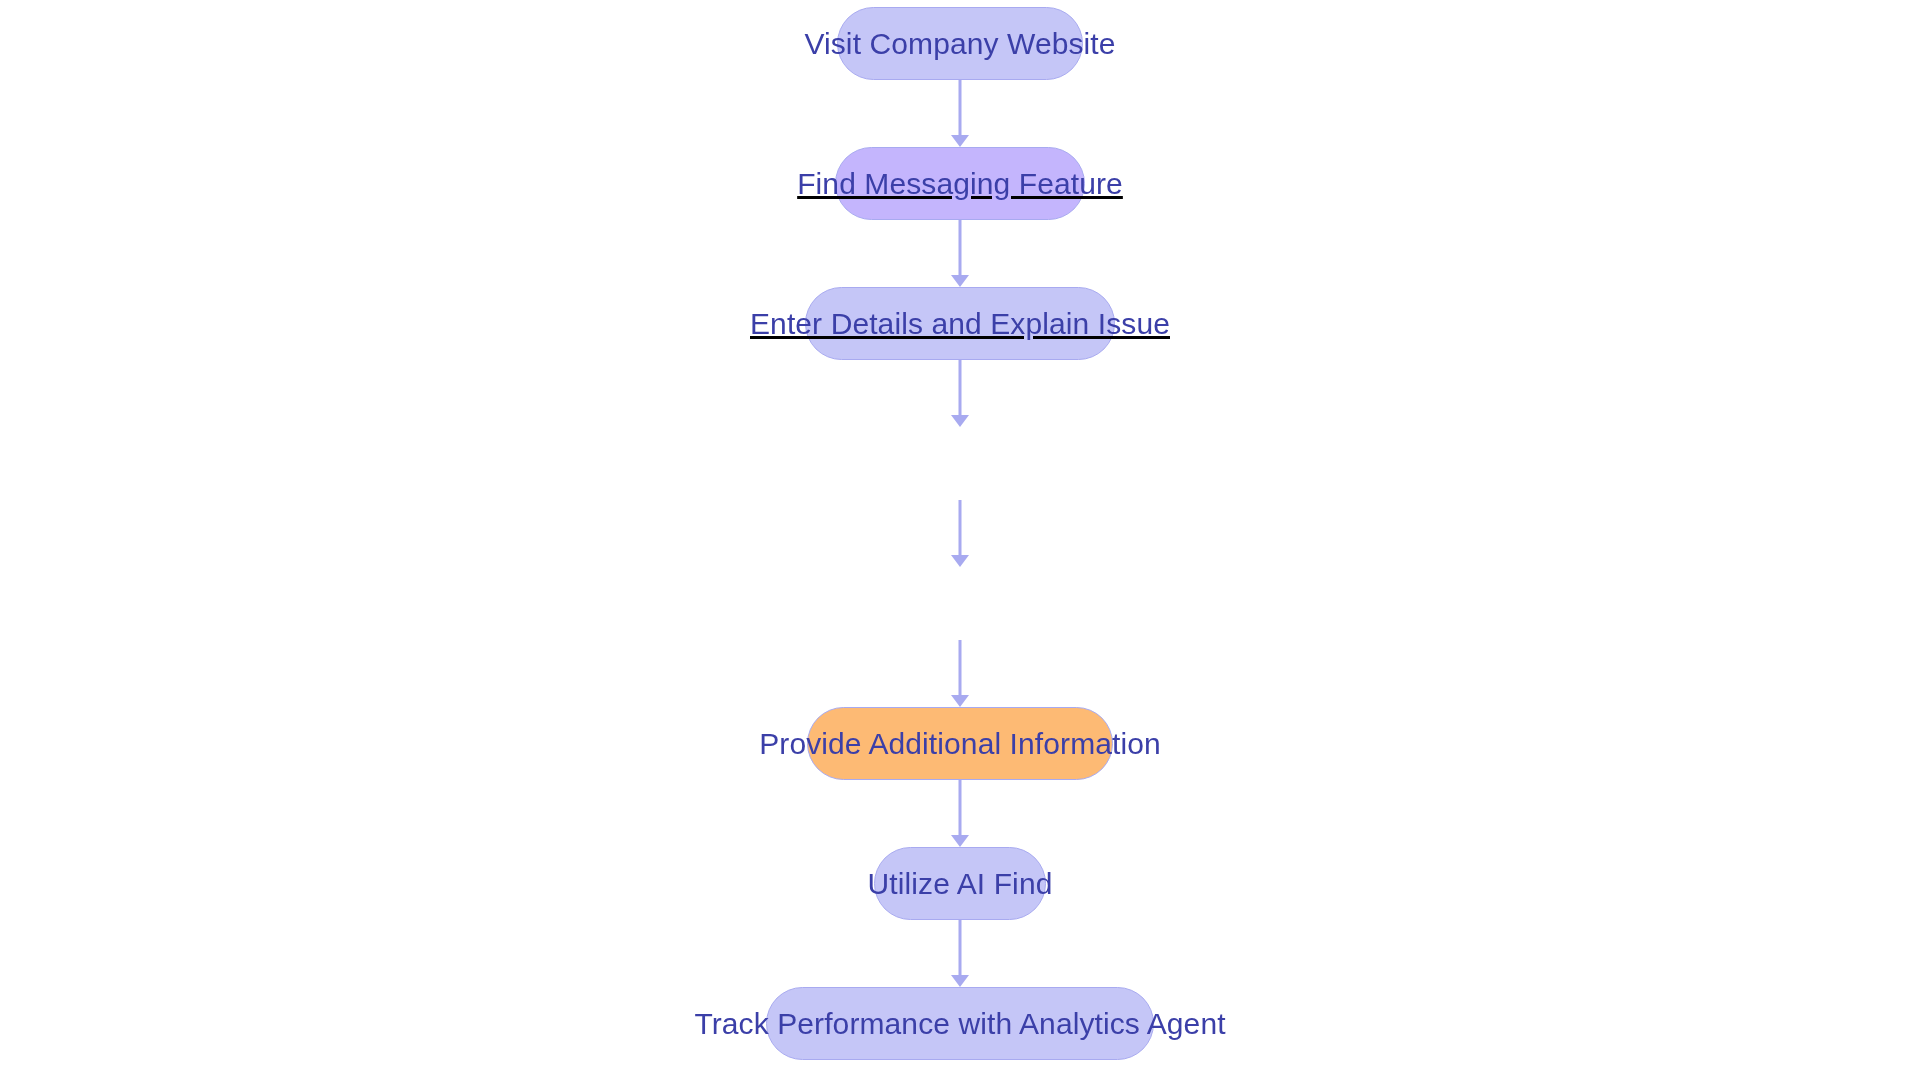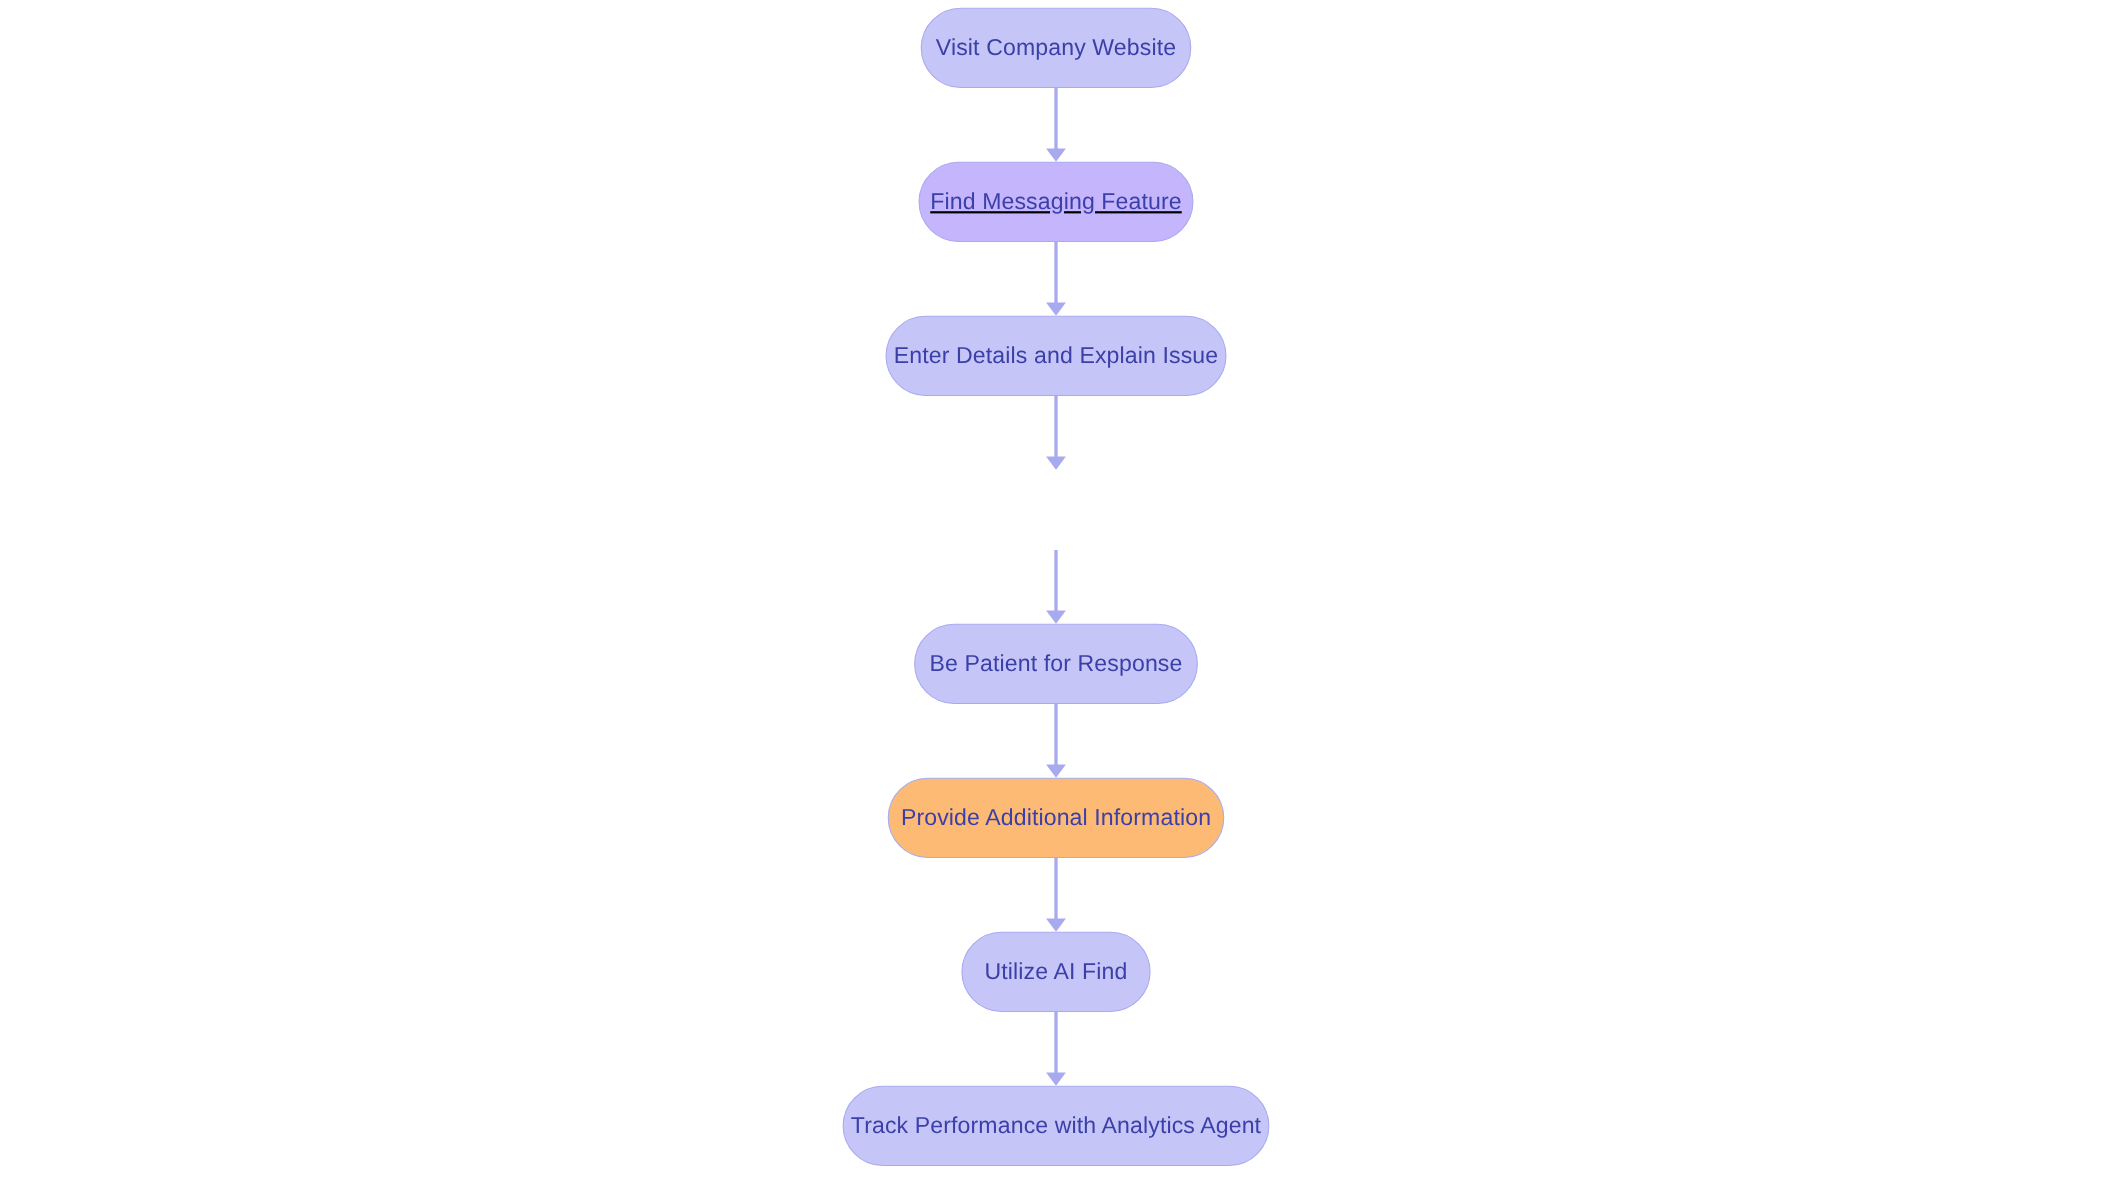--- a/index.html
+++ b/index.html
@@ -32,21 +32,21 @@
     border: 1.4px solid #a8aaf0;
     border-radius: 40px;
     display: flex;
     align-items: center;
     justify-content: center;
     text-align: center;
   }
 
   .flow-node-label {
     font-family: "Liberation Sans", sans-serif;
-    font-size: 21px;
+    font-size: 30px;
     font-weight: 400;
     color: #3b3fa8;
     letter-spacing: 0.1px;
     white-space: nowrap;
     line-height: 1;
   }
 
   
   .flow-connector {
     position: absolute;
@@ -104,25 +104,22 @@
     <div class="flow-connector" style="left: 960px; top: 920px; height: 67px;">
       <div class="flow-connector-line" style="height: 56px; background: rgb(168, 170, 240);"></div>
       <div class="flow-connector-arrow" style="border-top-color: rgb(168, 170, 240);"></div>
     </div>
     <div class="flow-node" style="left: 960px; top: 7px; width: 246px; background: rgb(197, 198, 247); border-color: rgb(168, 170, 240);">
       <span class="flow-node-label" style="color: rgb(59, 63, 168);">Visit Company Website</span>
     </div>
     <div class="flow-node" style="left: 960px; top: 147px; width: 250px; background: #c4b5fd; border-color: rgb(168, 170, 240); text-decoration: underline;">
       <span class="flow-node-label" style="color: rgb(59, 63, 168);">Find Messaging Feature</span>
     </div>
-    <div class="flow-node" style="left: 960px; top: 287px; width: 310px; background: rgb(197, 198, 247); border-color: rgb(168, 170, 240);">
+    <div class="flow-node" style="left: 960px; top: 287px; width: 310px; background: rgb(197, 198, 247); border-color: rgb(168, 170, 240); text-decoration: underline;">
       <span class="flow-node-label" style="color: rgb(59, 63, 168);">Enter Details and Explain Issue</span>
-    </div>
-    <div class="flow-node" style="left: 960px; top: 567px; width: 258px; background: rgb(197, 198, 247); border-color: rgb(168, 170, 240);">
-      <span class="flow-node-label" style="color: rgb(59, 63, 168);">Be Patient for Response</span>
     </div>
     <div class="flow-node" style="left: 960px; top: 707px; width: 306px; background: #fdba74; border-color: rgb(168, 170, 240);">
       <span class="flow-node-label" style="color: rgb(59, 63, 168);">Provide Additional Information</span>
     </div>
     <div class="flow-node" style="left: 960px; top: 847px; width: 172px; background: rgb(197, 198, 247); border-color: rgb(168, 170, 240);">
       <span class="flow-node-label" style="color: rgb(59, 63, 168);">Utilize AI Find</span>
     </div>
     <div class="flow-node" style="left: 960px; top: 987px; width: 388px; background: rgb(197, 198, 247); border-color: rgb(168, 170, 240);">
       <span class="flow-node-label" style="color: rgb(59, 63, 168);">Track Performance with Analytics Agent</span>
     </div>

